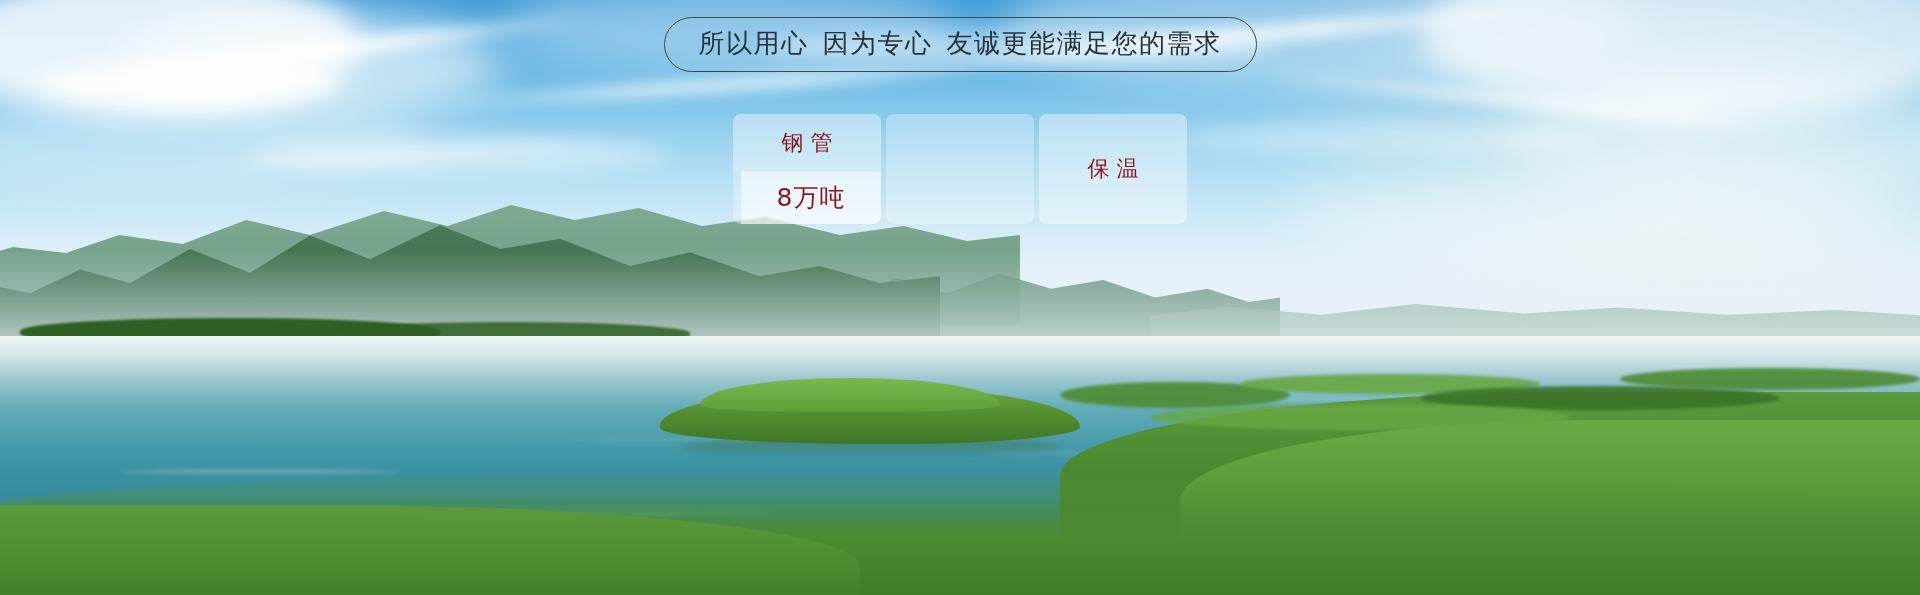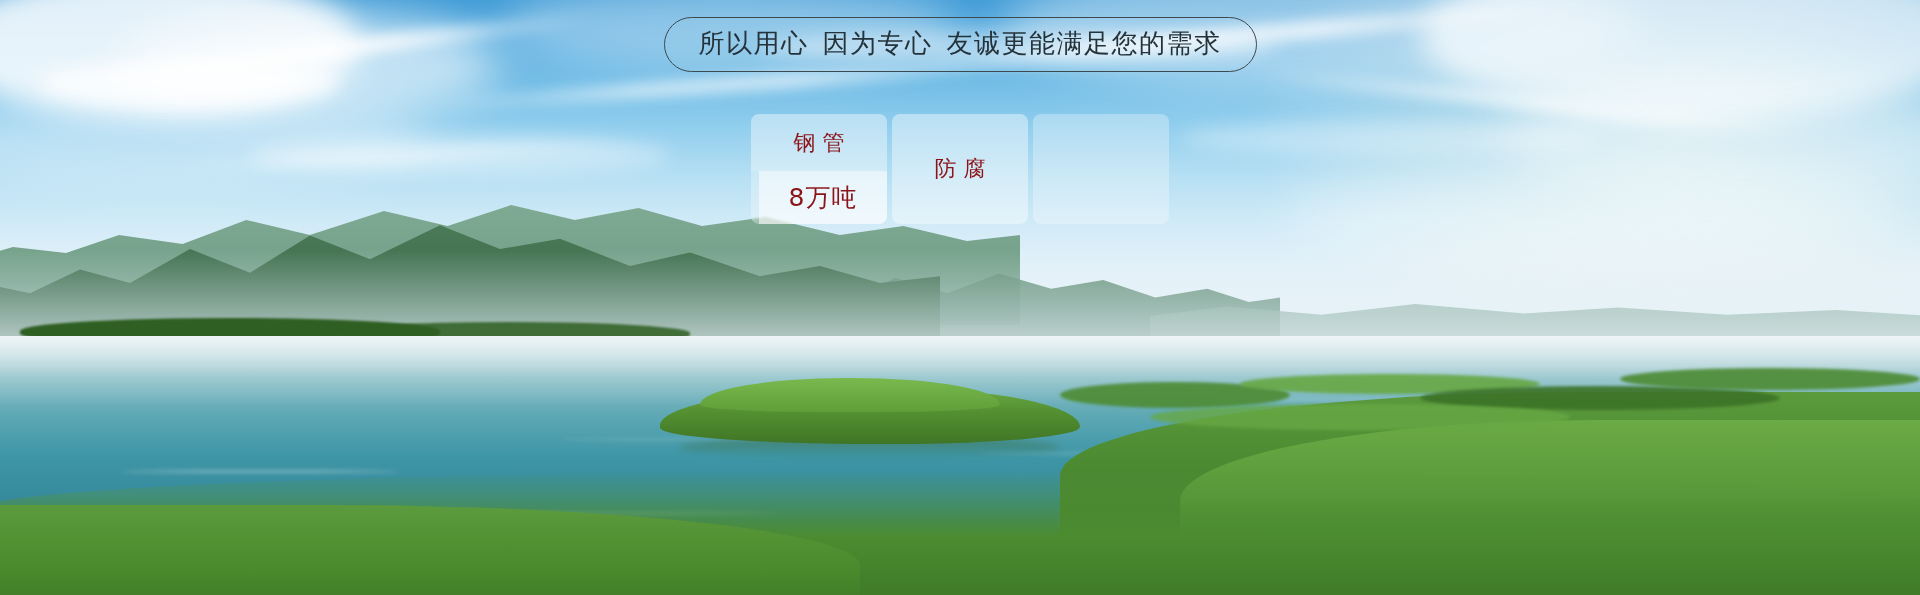--- a/index.html
+++ b/index.html
@@ -201,21 +201,21 @@
     font-weight:500;
   }
   .subtitle .sp { display:inline-block; width:14px; }
 
   .cards {
     margin-top:42px;
     display:flex;
     gap:5px;
   }
   .card {
-    width:136px;
+    width:148px;
     height:110px;
     background:rgba(255,255,255,0.30);
     border-radius:8px;
     overflow:hidden;
     display:flex;
     flex-direction:column;
     backdrop-filter:blur(1px);
   }
   .card-top {
     flex:1 1 52%;
@@ -318,23 +318,23 @@
       <div class="card">
         <div class="card-top">
           <span class="card-label">钢管</span>
         </div>
         <div class="card-bot">
           <span class="card-value"><span>8万吨</span><sup></sup></span>
         </div>
       </div>
 
       <div class="card">
+      </div>
+
+      <div class="card">
         <div class="card-top">
-          <span class="card-label">防腐</span>
+          <span class="card-label">保温</span>
         </div>
-      </div>
-
-      <div class="card">
       </div>
 
     </div>
   </div>
 </div>
 
 </body></html>

